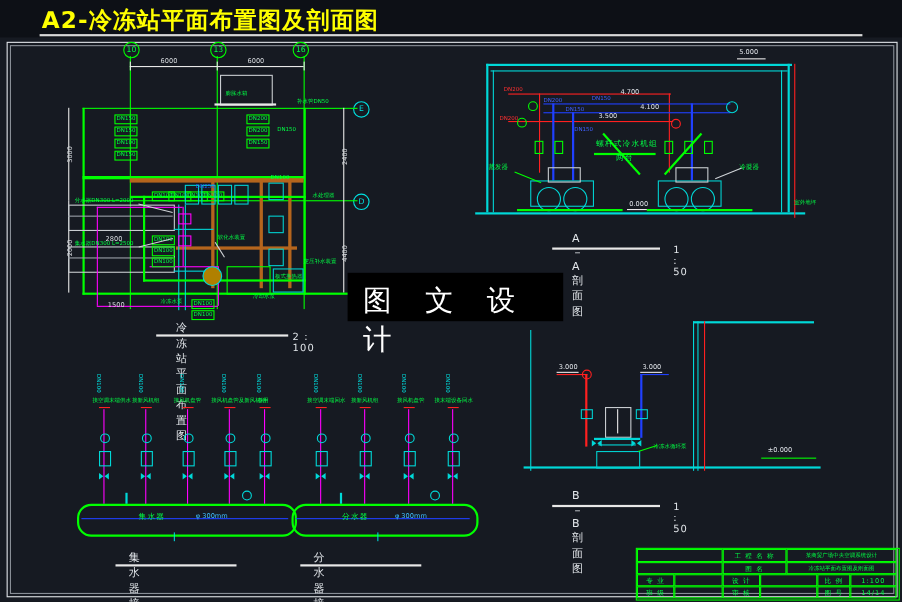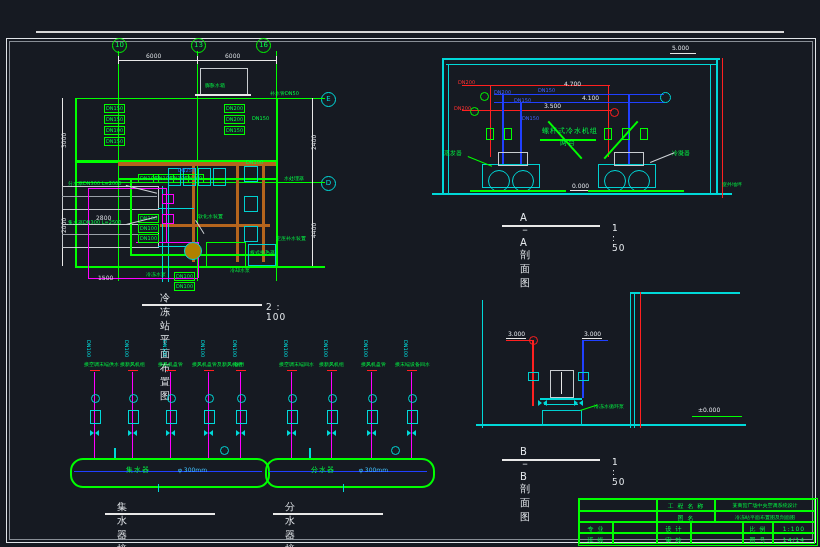--- a/index.html
+++ b/index.html
@@ -87,30 +87,33 @@
   .leader{position:absolute;height:1px;background:#00ff00;transform-origin:0 0;}
   .leaderw{position:absolute;height:1px;background:#d0d4d8;transform-origin:0 0;}
   .elev{position:absolute;font-size:6px;color:#dfe3e8;}
   .smalltxt{position:absolute;font-size:5px;letter-spacing:0;}
 </style>
 </head>
 <body>
 
 <div id="stage">
 
+  <div id="titlebar">
+    <div id="title">A2-冷冻站平面布置图及剖面图</div>
+  </div>
   <div id="titleline"></div>
 
   <div id="frame"></div>
   <div id="frame2"></div>
 
   <div class="abs" style="left:40px;top:38px;width:300px;height:260px;">
 
     <div class="bub" style="left:72px;top:0px;">10</div>
     <div class="bub" style="left:151px;top:0px;">13</div>
-    <div class="bub" style="left:216px;top:0px;">16</div>
+    <div class="bub" style="left:226px;top:0px;">16</div>
     <div class="bub c" style="left:281px;top:54px;">E</div>
     <div class="bub c" style="left:281px;top:138px;">D</div>
 
     <div class="ln v grn" style="left:78px;top:13px;height:230px;"></div>
     <div class="ln v grn" style="left:157px;top:13px;height:230px;"></div>
     <div class="ln v grn" style="left:236px;top:13px;height:230px;"></div>
     <div class="ln h grn" style="left:35px;top:60px;width:250px;"></div>
     <div class="ln h grn" style="left:35px;top:144px;width:250px;"></div>
 
     <div class="ln h wht" style="left:78px;top:22px;width:158px;"></div>
@@ -504,14 +507,17 @@
     <div class="tbc" style="left:194px;top:23px;width:42px;height:11px;">1:100</div>
 
     <div class="tbc" style="left:0;top:34px;width:34px;height:11px;">班 级</div>
     <div class="tbv" style="left:34px;top:34px;width:44px;height:11px;"></div>
     <div class="tbc" style="left:78px;top:34px;width:34px;height:11px;">审 核</div>
     <div class="tbv" style="left:112px;top:34px;width:52px;height:11px;"></div>
     <div class="tbc" style="left:164px;top:34px;width:30px;height:11px;">图 号</div>
     <div class="tbc" style="left:194px;top:34px;width:42px;height:11px;">14/14</div>
   </div>
 
+  <div id="watermark">
+    <span>图 文 设 计</span>
+  </div>
 
 </div>
 
 </body></html>

